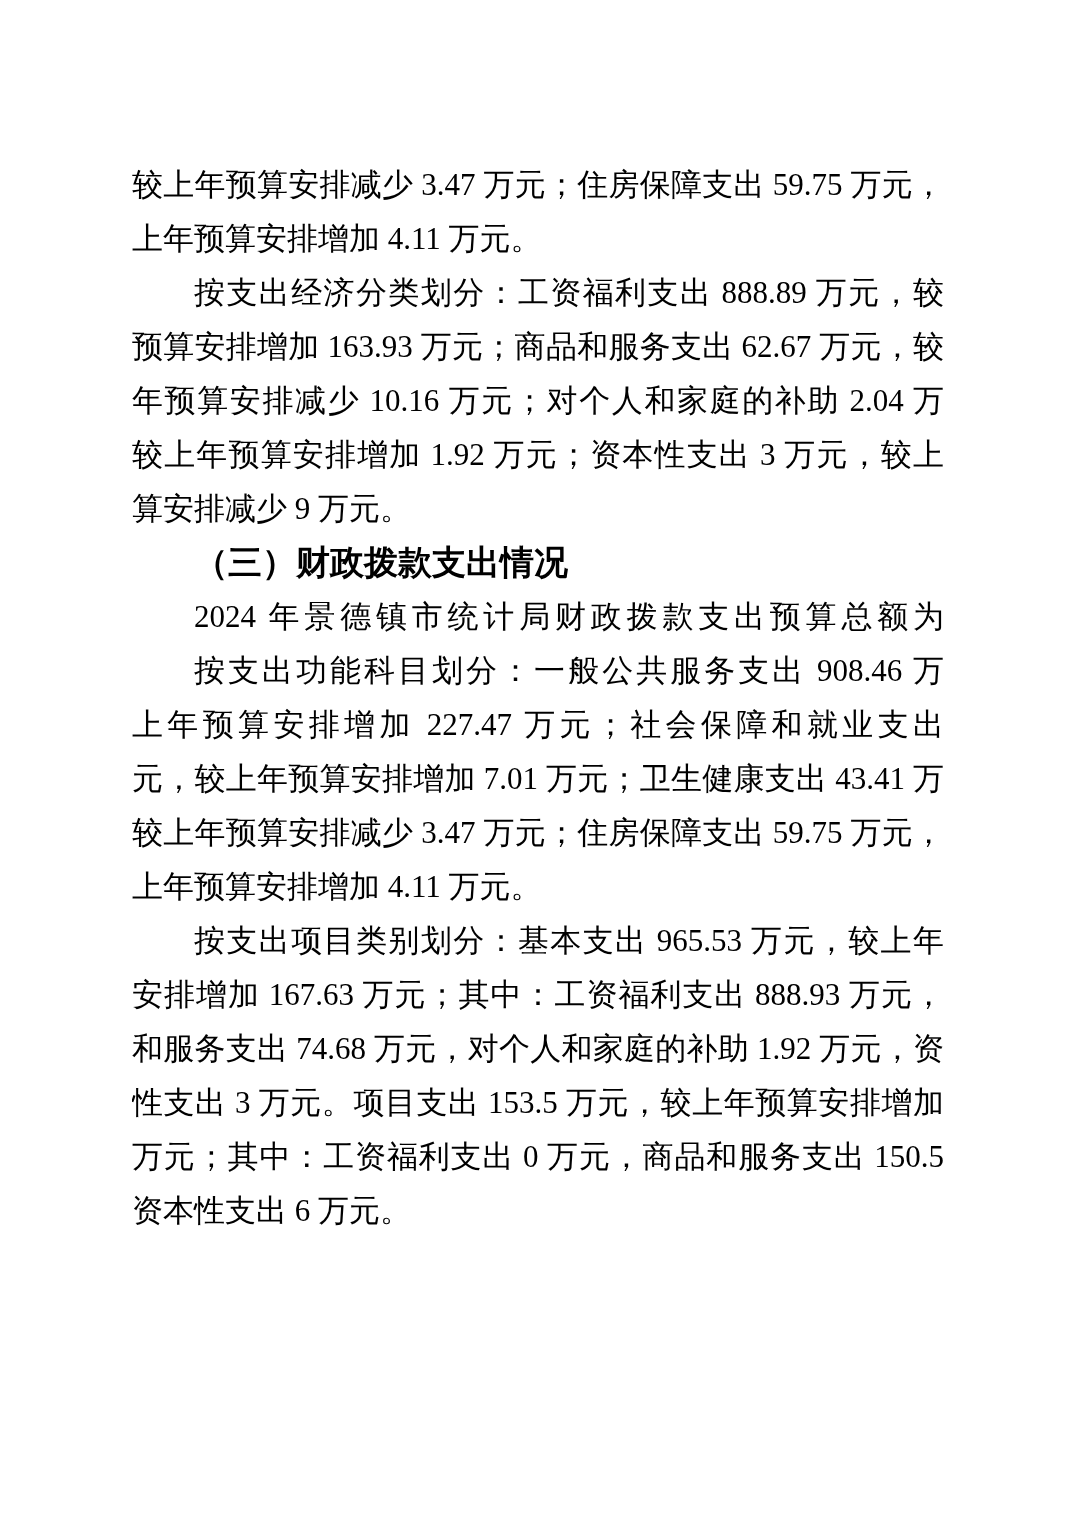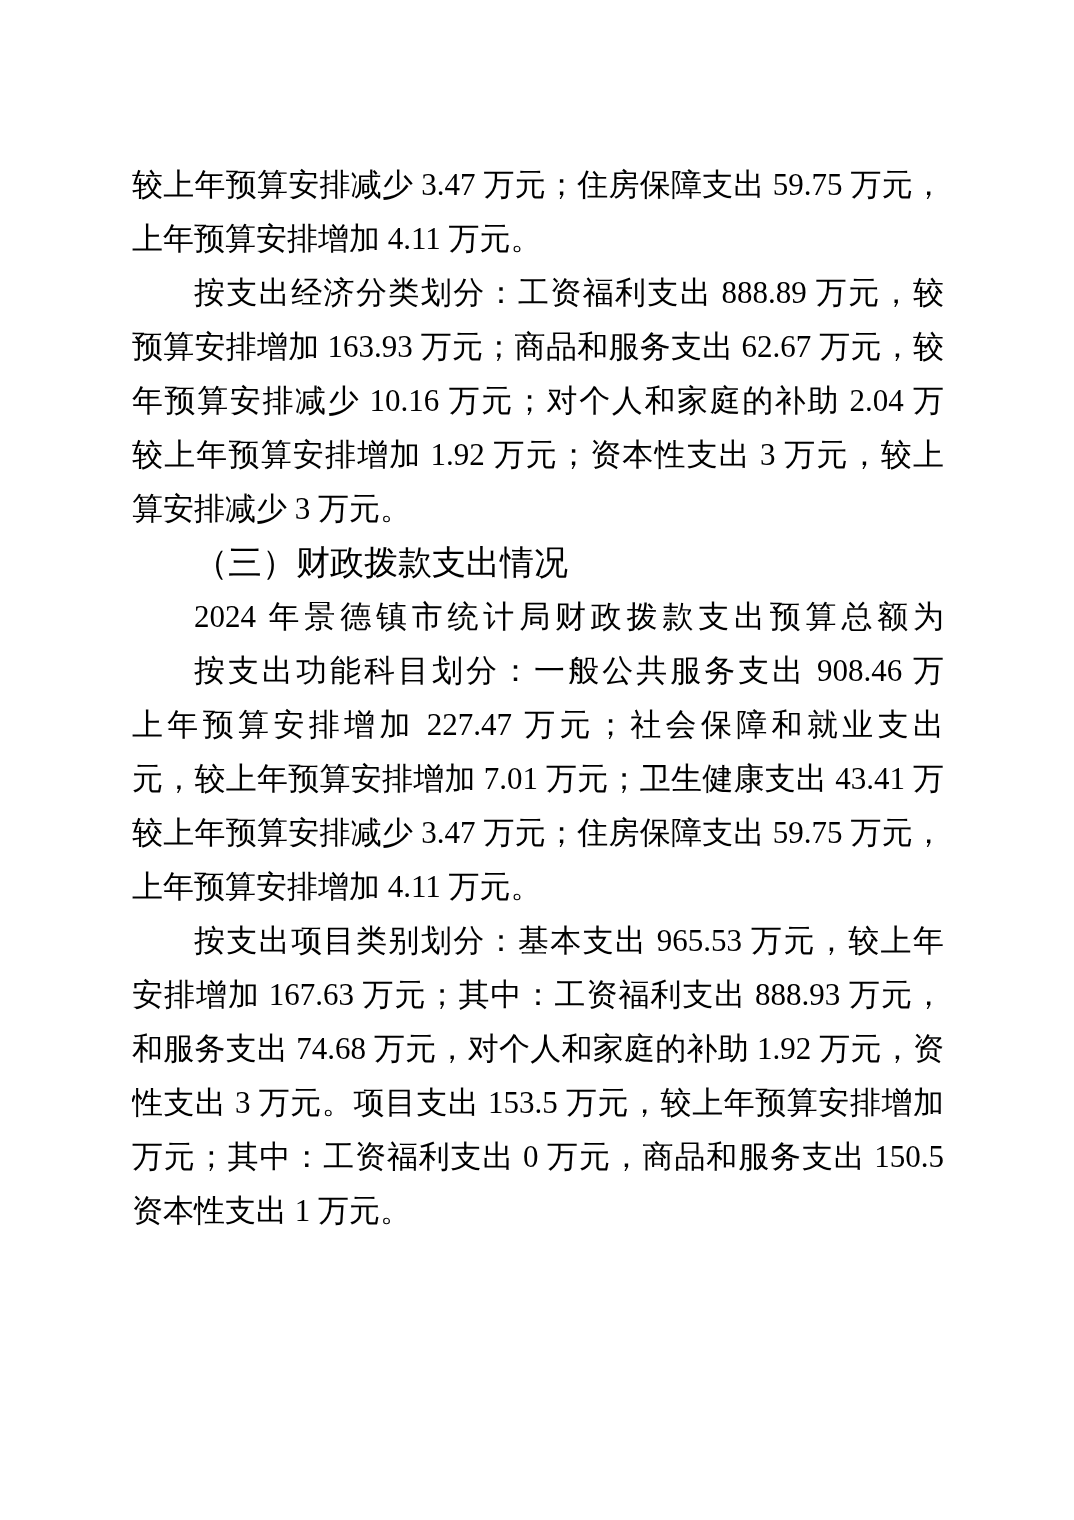--- a/index.html
+++ b/index.html
@@ -36,41 +36,41 @@
   
   .j {
     text-align: justify;
     text-align-last: justify;
   }
   
   .ind {
     text-indent: 62px;
   }
   .heading-line {
-    font-weight: normal;
+    font-weight: bold;
     font-size: 34px;
   }
 </style>
 </head>
 <body>
 
 <div class="page">
   <div class="content">
 
     <div class="para">
       <div class="line j">较上年预算安排减少 3.47 万元；住房保障支出 59.75 万元，较</div>
       <div class="line">上年预算安排增加 4.11 万元。</div>
     </div>
 
     <div class="para">
       <div class="line j ind">按支出经济分类划分：工资福利支出 888.89 万元，较上年</div>
       <div class="line j">预算安排增加 163.93 万元；商品和服务支出 62.67 万元，较上</div>
       <div class="line j">年预算安排减少 10.16 万元；对个人和家庭的补助 2.04 万元，</div>
       <div class="line j">较上年预算安排增加 1.92 万元；资本性支出 3 万元，较上年预</div>
-      <div class="line">算安排减少 3 万元。</div>
+      <div class="line">算安排减少 9 万元。</div>
     </div>
 
     <div class="para">
       <div class="line heading-line ind">（三）财政拨款支出情况</div>
     </div>
 
     <div class="para">
       <div class="line j ind">2024 年景德镇市统计局财政拨款支出预算总额为 1119.03 万</div>
     </div>
 
@@ -81,17 +81,17 @@
       <div class="line j">较上年预算安排减少 3.47 万元；住房保障支出 59.75 万元，较</div>
       <div class="line">上年预算安排增加 4.11 万元。</div>
     </div>
 
     <div class="para">
       <div class="line j ind">按支出项目类别划分：基本支出 965.53 万元，较上年预算</div>
       <div class="line j">安排增加 167.63 万元；其中：工资福利支出 888.93 万元，商品</div>
       <div class="line j">和服务支出 74.68 万元，对个人和家庭的补助 1.92 万元，资本</div>
       <div class="line j">性支出 3 万元。项目支出 153.5 万元，较上年预算安排增加 67.5</div>
       <div class="line j">万元；其中：工资福利支出 0 万元，商品和服务支出 150.5 万元，</div>
-      <div class="line">资本性支出 1 万元。</div>
+      <div class="line">资本性支出 6 万元。</div>
     </div>
 
   </div>
 </div>
 
 </body></html>

